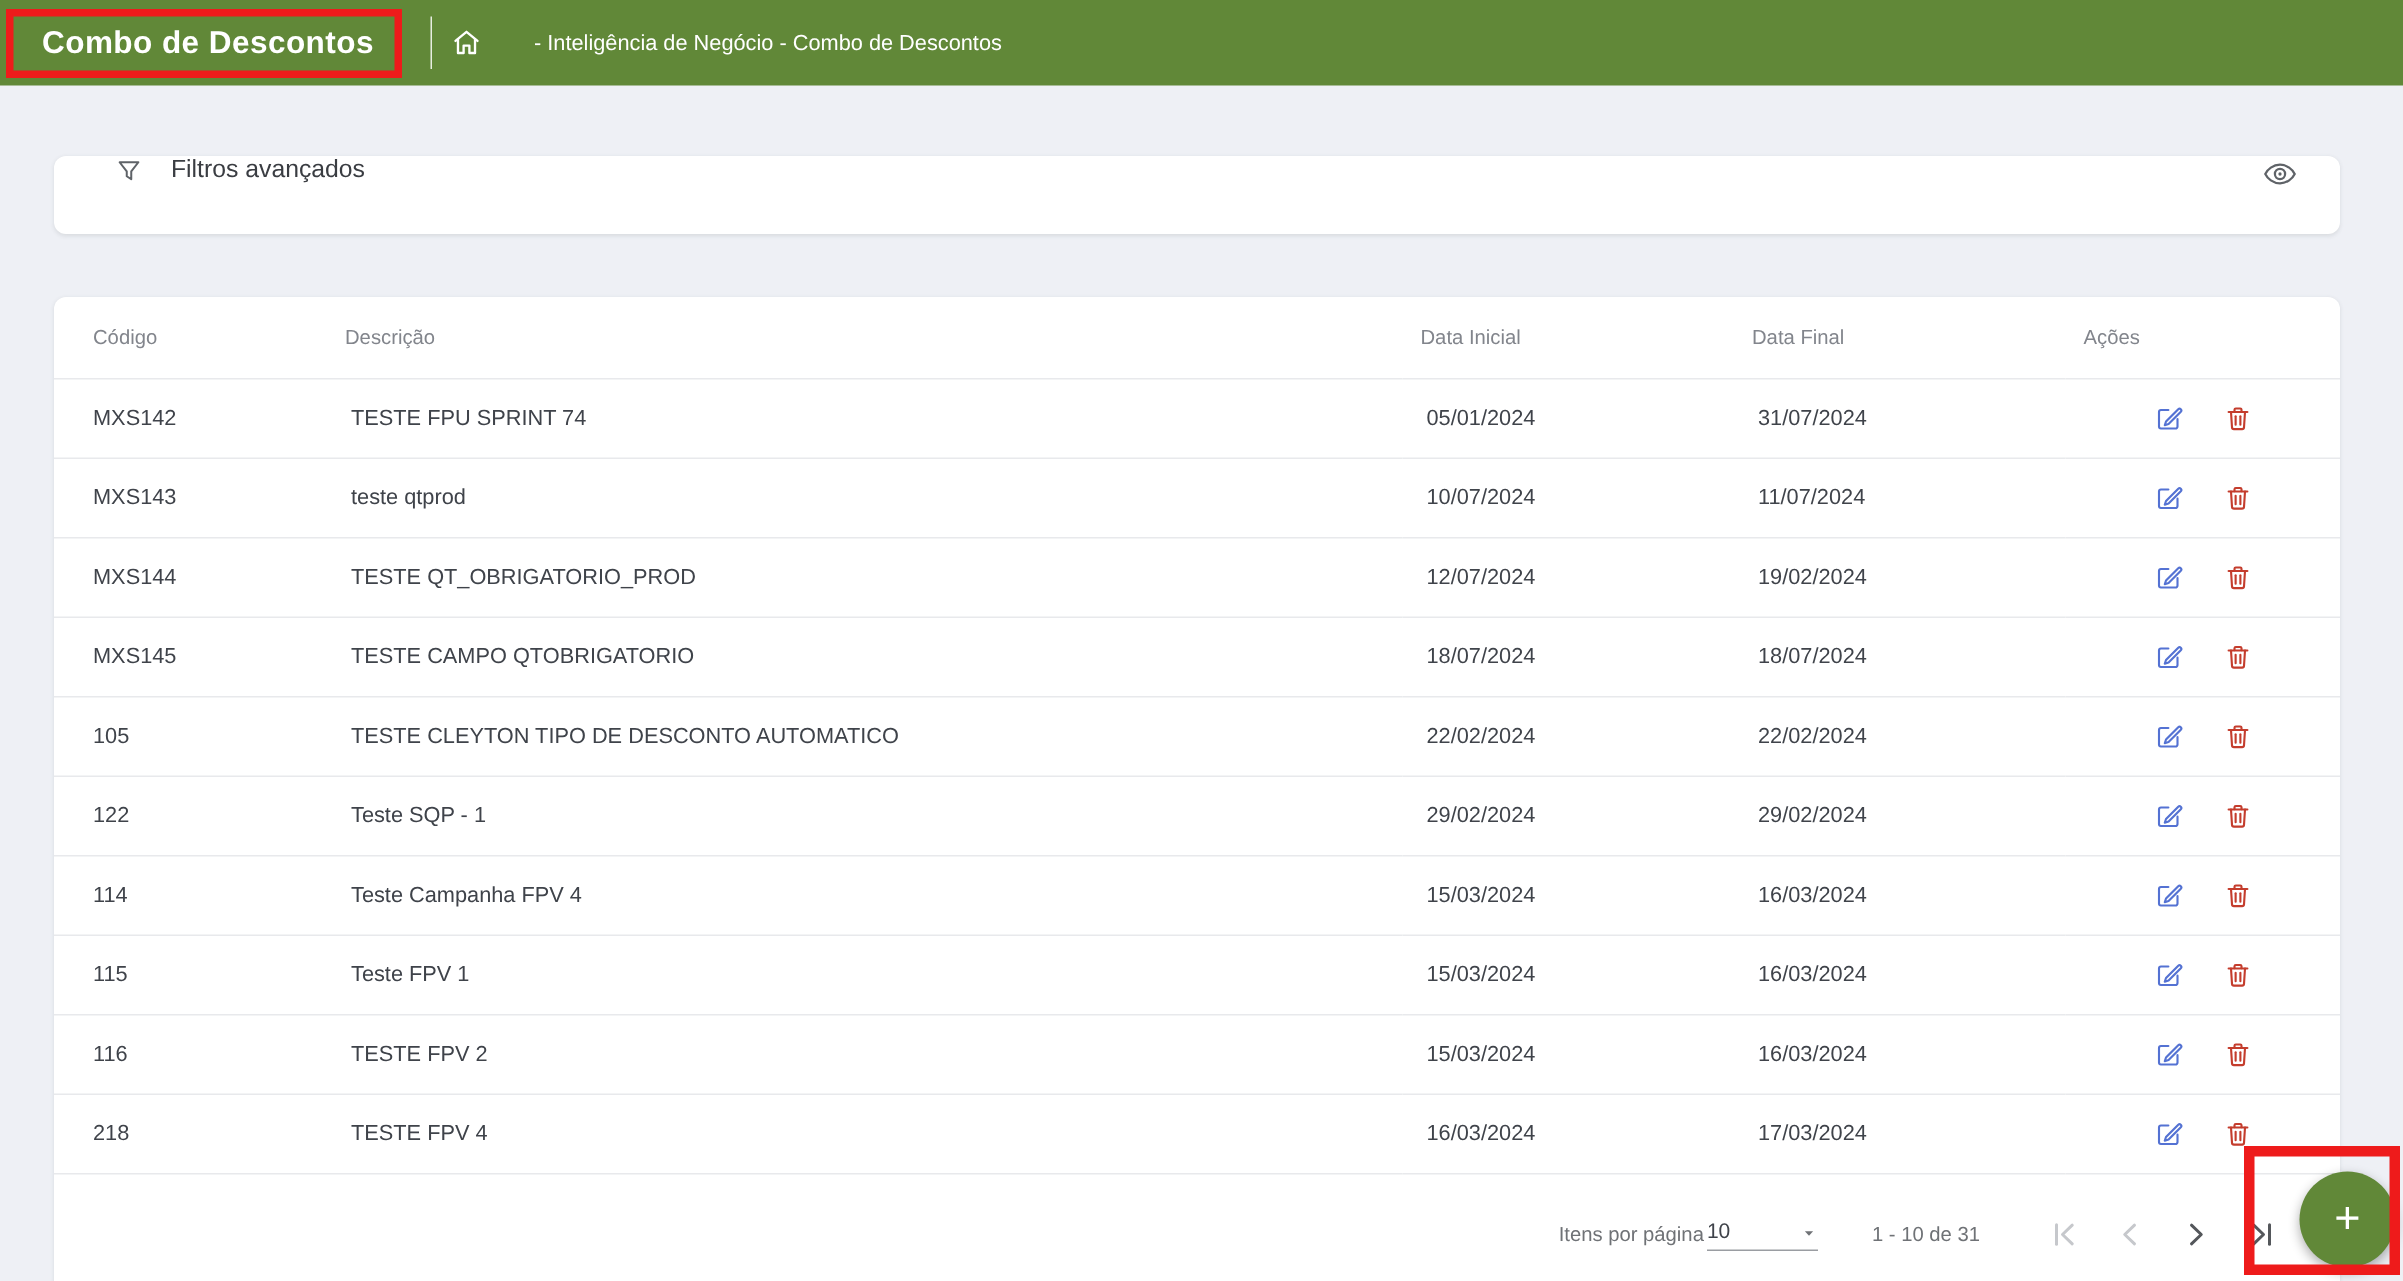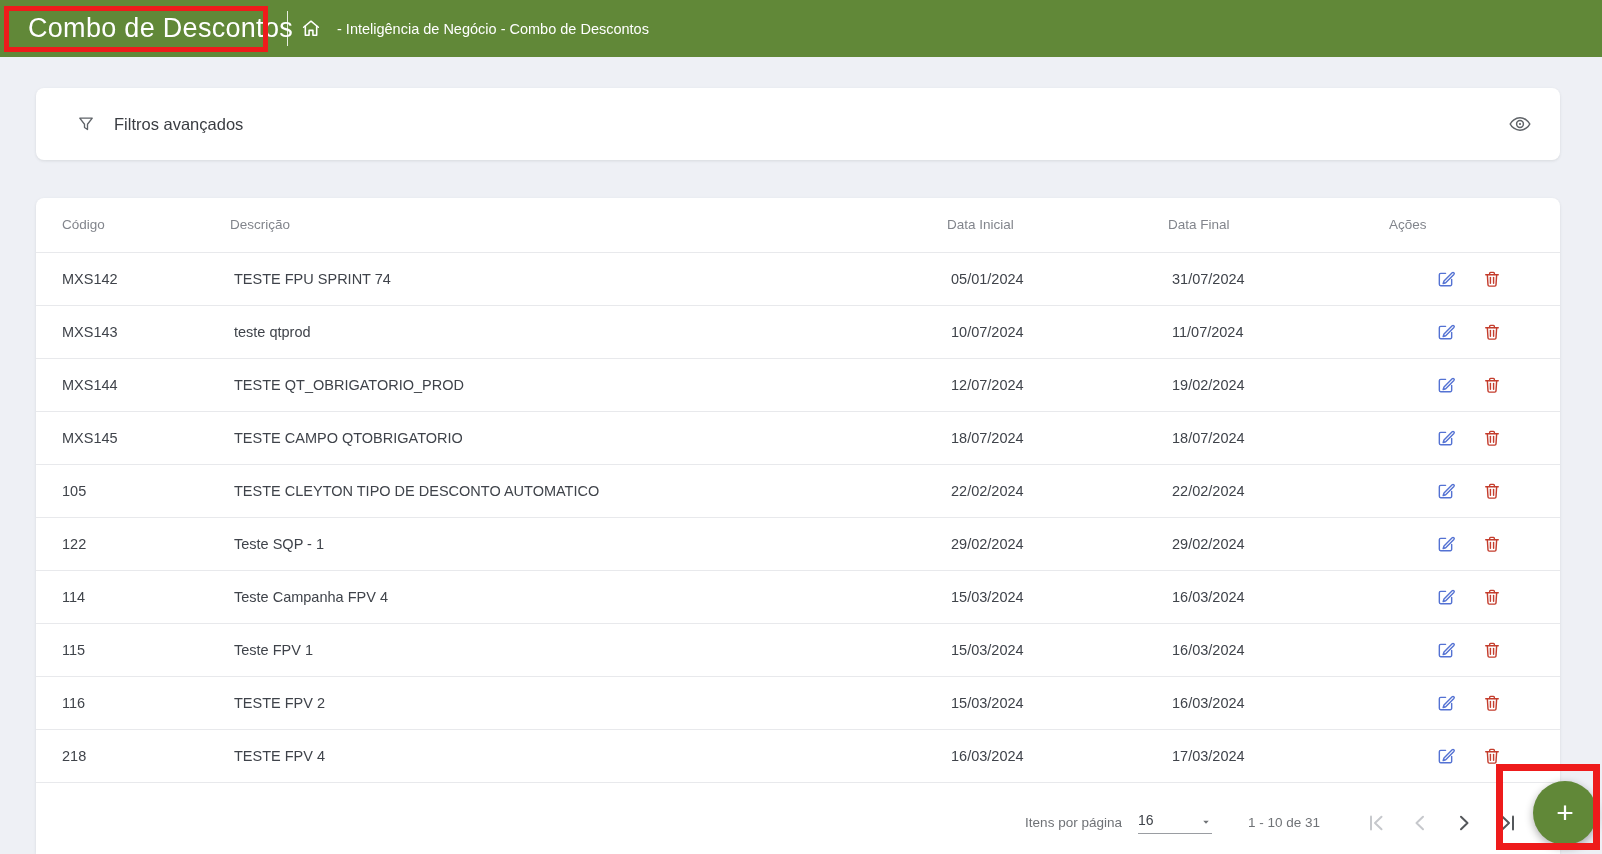--- a/index.html
+++ b/index.html
@@ -20,46 +20,46 @@
     background:var(--page-bg);
     font-family:"Liberation Sans","DejaVu Sans",sans-serif;
     position:relative;
   }
   
   .topbar{
     position:absolute;left:0;top:0;width:1602px;height:57px;
     background:var(--green);display:flex;align-items:center;
   }
   .topbar .page-title{
-    margin-left:28px;color:#fff;font-size:27px;font-weight:normal;letter-spacing:.3px;
+    margin-left:28px;color:#fff;font-size:21px;font-weight:bold;letter-spacing:.3px;
     white-space:nowrap;
   }
   .topbar .vdivider{
     position:absolute;left:287px;top:11px;width:1px;height:35px;background:rgba(255,255,255,.85);
   }
   .topbar .home-ic{
     position:absolute;left:300px;top:17px;width:22px;height:22px;color:#fff;cursor:pointer;
   }
   .topbar .breadcrumb{
-    position:absolute;left:337px;top:50%;transform:translateY(-50%);
+    position:absolute;left:356px;top:50%;transform:translateY(-50%);
     color:#fff;font-size:14.5px;white-space:nowrap;
   }
   
   .annot{
     position:absolute;border:6px solid var(--annot-red);
     pointer-events:none;z-index:40;
   }
   .annot-title{left:4px;top:6px;width:264px;height:46px;border-width:5px;}
   .annot-fab{left:1496px;top:764px;width:104px;height:86px;border-width:7px;}
   
   .filter-card{
-    position:absolute;left:36px;top:88px;width:1524px;height:72px;
+    position:absolute;left:36px;top:104px;width:1524px;height:52px;
     background:var(--card);border-radius:8px;
     box-shadow:0 1px 3px rgba(60,64,67,.12);
-    display:flex;align-items:center;padding:0 28px 0 40px;cursor:pointer;
+    display:flex;padding:0 28px 0 40px;cursor:pointer;
   }
   .filter-card .funnel-ic{width:20px;height:20px;color:#5f6368;flex:0 0 auto;}
   .filter-card .filter-label{margin-left:18px;font-size:16.5px;color:#3a3d42;}
   .filter-card .eye-ic{margin-left:auto;width:24px;height:24px;color:#5f6368;cursor:pointer;}
   
   .table-card{
     position:absolute;left:36px;top:198px;width:1524px;height:656px;
     background:var(--card);border-radius:8px 8px 0 0;
     box-shadow:0 1px 3px rgba(60,64,67,.12);
   }
@@ -82,21 +82,21 @@
   .icon-btn{width:20px;height:20px;display:inline-flex;cursor:pointer;}
   .icon-btn.edit{color:var(--edit-blue);}
   .icon-btn.del{color:var(--delete-red);}
   .icon-btn svg{width:100%;height:100%;}
   
   .paginator{
     position:absolute;left:0;bottom:0;width:100%;height:63px;
     display:flex;align-items:center;justify-content:flex-end;
     padding-right:40px;color:var(--muted);font-size:13.5px;
   }
-  .pp-label{margin-right:16px;}
+  .pp-label{margin-right:2px;}
   .pp-select{
     display:flex;align-items:flex-end;justify-content:space-between;
     width:74px;border-bottom:1px solid #9a9da2;padding-bottom:5px;cursor:pointer;
   }
   .pp-select .pp-value{font-size:14px;color:var(--cell-text);}
   .pp-select .caret{width:12px;height:12px;color:#6f7276;}
   .range-label{margin-left:36px;}
   .pager-btns{display:flex;align-items:center;gap:20px;margin-left:44px;}
   .pager-btn{width:24px;height:24px;cursor:pointer;}
   .pager-btn.disabled{color:#c6c8cc;cursor:default;}
@@ -411,21 +411,21 @@
           </span>
         </div>
       </td>
     </tr>
       </tbody>
   </table>
 
   <div class="paginator">
     <span class="pp-label">Itens por página</span>
     <span class="pp-select">
-      <span class="pp-value">16</span>
+      <span class="pp-value">10</span>
       <span class="caret">
         <svg viewBox="0 0 24 24" fill="currentColor">
             <path d="M6.5 9.5 h11 L12 15.5 Z"></path>
           </svg>
       </span>
     </span>
     <span class="range-label">1 - 10 de 31</span>
     <span class="pager-btns">
       <span class="pager-btn disabled">
         <svg viewBox="0 0 24 24" fill="none" stroke="currentColor" stroke-width="2" stroke-linecap="round" stroke-linejoin="round">

